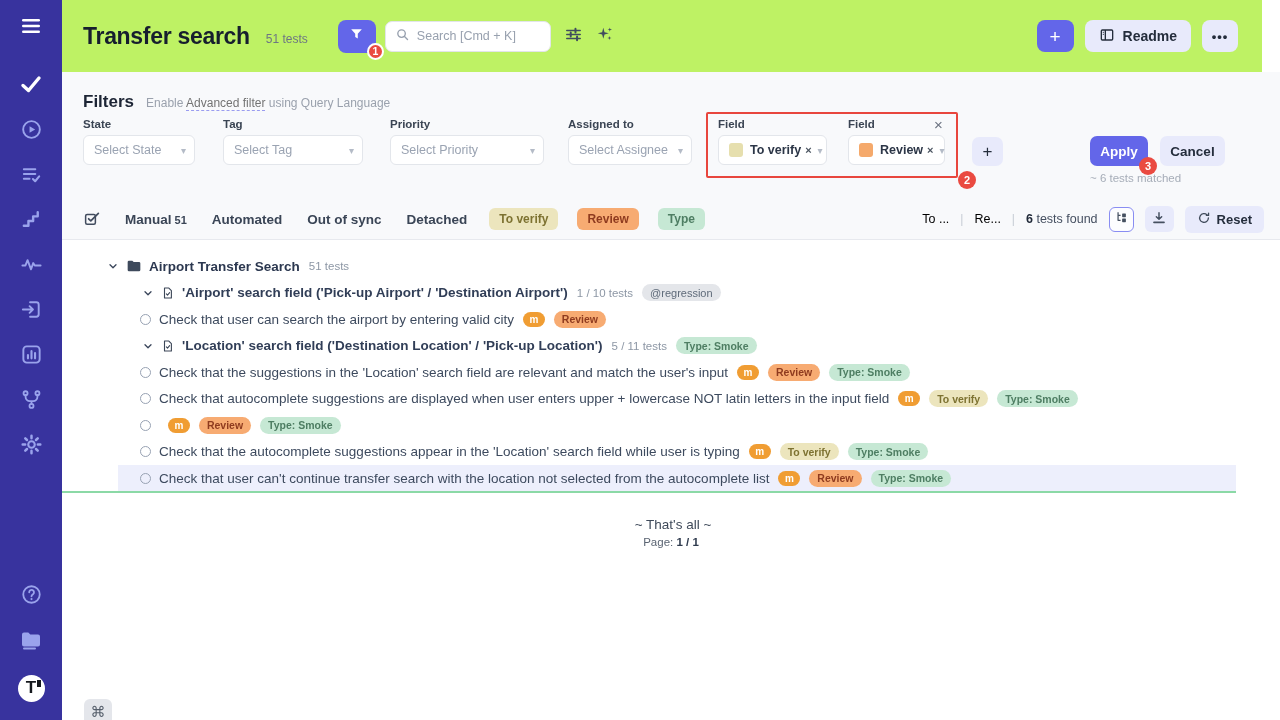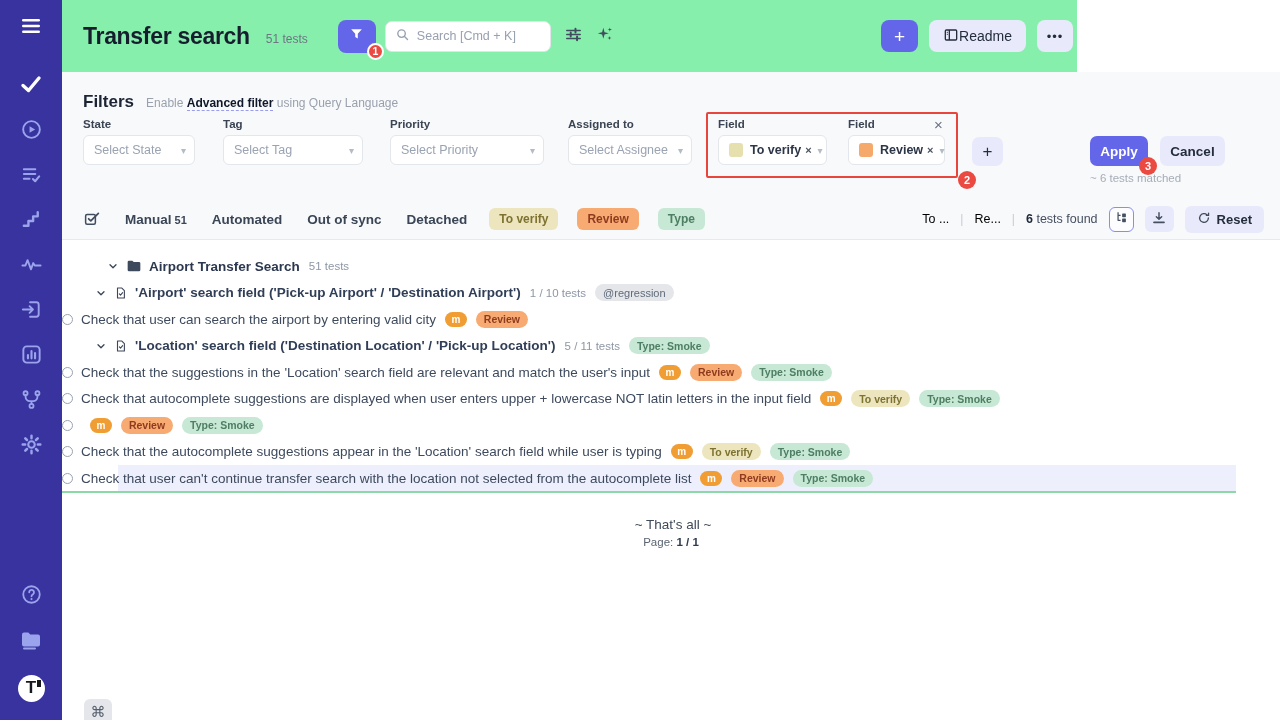--- a/index.html
+++ b/index.html
@@ -11,43 +11,43 @@
 .sidebar{position:absolute;left:0;top:0;width:62px;height:720px;background:#38339e;z-index:9}
 .sb-item{width:62px;height:24px;display:flex;justify-content:center;align-items:center;color:#9aa3ec;cursor:pointer}
 .sb-item.active{color:#fff}
 .sb-menu{position:absolute;top:16px;left:0}
 .sb-nav{position:absolute;top:74px;left:0;display:flex;flex-direction:column;gap:21px}
 .sb-bottom{position:absolute;bottom:20px;left:0;display:flex;flex-direction:column;gap:22px;align-items:center;width:62px}
 .logo{width:27px;height:27px;border-radius:50%;background:#fff;color:#15181d;font-weight:800;font-size:17px;display:flex;align-items:center;justify-content:center;position:relative}
 .logo i{position:absolute;top:5px;right:4px;width:3.5px;height:7px;background:#15181d}
 
 
-.header{position:absolute;left:62px;top:0;width:1015px;height:72px;background:#86efac;display:flex;align-items:center;padding:0 4px 0 21px}
+.header{position:absolute;left:62px;top:0;width:1200px;height:72px;background:#bef264;display:flex;align-items:center;padding:0 24px 0 21px}
 .header h1{font-size:23px;font-weight:800;color:#161e2e;letter-spacing:-.3px}
 .tests-count{font-size:12px;color:#6d7683;margin-left:16px;margin-top:5px}
 .btn-funnel{position:relative;margin-left:30px;width:38px;height:33px;border:0;border-radius:8px;background:#6366e9;display:flex;align-items:center;justify-content:center;cursor:pointer}
 .red-badge{position:absolute;width:17px;height:17px;border-radius:50%;background:#ea4a41;color:#fff;font-size:10.5px;font-weight:700;display:flex;align-items:center;justify-content:center;border:2px solid #fff}
 .btn-funnel .red-badge{right:-8px;bottom:-7px}
 .search{margin-left:9px;width:166px;height:31px;border:1px solid #e2e5ea;border-radius:7px;background:#fff;display:flex;align-items:center;padding:0 9px;gap:7px}
 .search input{border:0;outline:0;background:transparent;font-family:inherit;font-size:12.5px;color:#3d4758;width:100%}
 .search input::placeholder{color:#98a1af}
 .icon-btn{background:none;border:0;cursor:pointer;display:flex;align-items:center;justify-content:center}
 .hdr-sliders{margin-left:13px}
 .hdr-sparkle{margin-left:12px}
 .hdr-right{margin-left:auto;display:flex;gap:11px;align-items:center}
 .btn-plus{width:37px;height:32px;border:0;border-radius:8px;background:#6366e9;color:#fff;font-size:19px;font-weight:400;cursor:pointer;line-height:1}
-.btn-soft{height:32px;border:0;border-radius:8px;background:#e8eafb;color:#242d3c;font-size:14px;font-weight:400;cursor:pointer;display:flex;align-items:center;padding:0 14px;font-family:inherit}
+.btn-soft{height:32px;border:0;border-radius:8px;background:#e8eafb;color:#242d3c;font-size:14px;font-weight:700;cursor:pointer;display:flex;align-items:center;gap:8px;padding:0 14px;font-family:inherit}
 .btn-more{width:36px;height:32px;padding:0;justify-content:center;font-size:13px;letter-spacing:1px}
 
 
 .filters{position:absolute;left:62px;top:72px;width:1218px;height:168px;background:#f8f9fb;border-bottom:1px solid #e7e9ee}
 .f-titlerow{position:absolute;left:21px;top:20px;display:flex;align-items:baseline;gap:12px}
 .f-title{font-size:17px;font-weight:800;color:#1d2535}
 .f-sub{font-size:12px;color:#9aa1ad}
-.f-link{color:#0f172a;font-weight:700;border-bottom:1px dashed #9a9cf0;cursor:pointer}
+.f-link{color:#737373;font-weight:400;border-bottom:1px dashed #9a9cf0;cursor:pointer}
 .fgroup{position:absolute;top:46px}
 .fgroup .flabel{font-size:11.5px;font-weight:700;color:#3a4453;display:block;margin-bottom:5px}
 .fselect{height:30px;background:#fff;border:1px solid #e3e6eb;border-radius:6px;display:flex;align-items:center;padding:0 8px 0 10px;cursor:pointer}
 .fselect .ph{font-size:12.5px;color:#9aa3b2;flex:1;white-space:nowrap;overflow:hidden}
 .fselect .caret{font-size:10px;color:#b4bbc7;margin-left:6px}
 .fselect .val{font-size:12.5px;font-weight:700;color:#2c3647;flex:1;white-space:nowrap}
 .swatch{width:14px;height:14px;border-radius:3px;margin-right:7px;flex:none}
 .sw-toverify{background:#e6dfae}
 .sw-review{background:#f5a96b}
 .chip-x{font-size:11px;color:#49535f;font-weight:700;margin-left:4px;cursor:pointer}
@@ -79,21 +79,21 @@
 .found b{color:#222b3a}
 .found{font-size:12.5px;color:#454f60}
 .btn-tree{width:25px;height:25px;border:1.5px solid #898df2;border-radius:6px;background:#fdfdff;cursor:pointer;display:flex;align-items:center;justify-content:center;padding:0}
 .btn-dl{width:29px;height:26px;border:0;border-radius:6px;background:#e8eafb;cursor:pointer;display:flex;align-items:center;justify-content:center;padding:0}
 .btn-reset{height:27px;border:0;border-radius:6px;background:#e8eafb;color:#242d3c;font-size:13px;font-weight:700;cursor:pointer;display:flex;align-items:center;gap:6px;padding:0 12px;font-family:inherit}
 
 
 .content{position:absolute;left:62px;top:240px;width:1218px;height:480px;background:#fff}
 .tree{position:absolute;left:0;right:0;top:13px}
 .trow{position:relative;height:26.5px;display:flex;align-items:center;cursor:pointer}
-.trow.lvl0{padding-left:45px}.trow.lvl1{padding-left:33px}.trow.lvl2{}
+.trow.lvl0{padding-left:45px}.trow.lvl1{padding-left:80px}.trow.lvl2{padding-left:78px}
 .trow.selected::before{content:"";position:absolute;left:56px;right:44px;top:0;bottom:0;background:#edeffc;z-index:0}
 .trow.selected::after{content:"";position:absolute;left:0;right:44px;bottom:-1.5px;height:2px;background:#8bd9a6;z-index:1}
 .trow>*{position:relative;z-index:2}
 .chev{width:14px;margin-right:5px;display:flex;align-items:center}
 .ticon{margin-right:7px;display:flex;align-items:center}
 .tcircle{width:11px;height:11px;border:1.5px solid #98a2b3;border-radius:50%;margin-right:8px;flex:none}
 .ttext{font-size:13.5px;color:#3d4a5e;white-space:nowrap}
 .trow.lvl0 .ttext{font-weight:700;color:#2c3850}
 .trow.lvl1 .ttext{font-weight:600;color:#313e57}
 .tmeta{font-size:11.5px;color:#8d97a5;margin-left:9px;white-space:nowrap}

